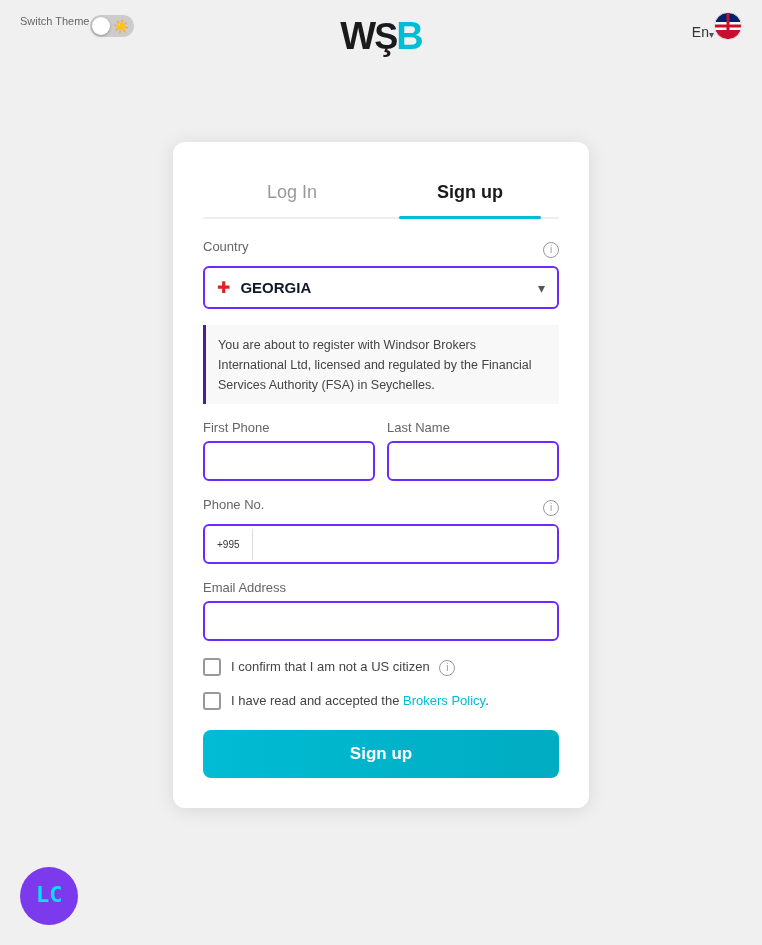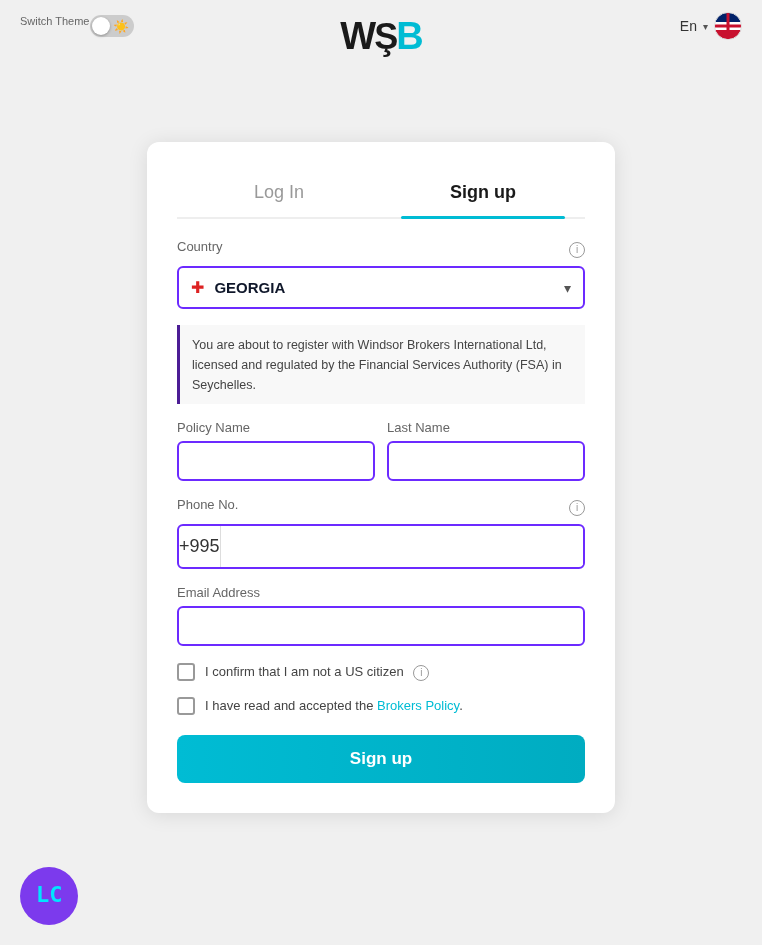--- a/index.html
+++ b/index.html
@@ -69,43 +69,43 @@
       letter-spacing: -1px;
       display: flex;
       align-items: center;
     }
     .logo-w { color: #1a1a1a; }
     .logo-b { color: #00bcd4; }
 
     
     .lang-area {
       display: flex;
-      align-items: center;
-      gap: 6px;
+      align-items: flex-end;
+      gap: 0;
       cursor: pointer;
     }
     .lang-text {
       font-size: 14px;
       color: #333;
     }
     .flag-circle {
       width: 28px;
       height: 28px;
       border-radius: 50%;
       background: linear-gradient(135deg, #012169 33%, #fff 33%, #fff 66%, #c8102e 66%);
       position: relative;
       overflow: hidden;
       border: 1px solid #ddd;
     }
 
     
     .card {
       background: white;
       border-radius: 12px;
-      width: 468px;
+      width: 416px;
       margin: 90px auto 0;
       padding: 30px 30px 30px;
       box-shadow: 0 2px 20px rgba(0,0,0,0.1);
     }
 
     
     .tabs {
       display: flex;
       margin-bottom: 20px;
       border-bottom: 2px solid #eee;
@@ -238,22 +238,22 @@
 
     
     .phone-wrapper {
       display: flex;
       align-items: center;
       border: 2px solid #6c2aff;
       border-radius: 6px;
       overflow: hidden;
     }
     .phone-prefix {
-      padding: 10px 0;
-      font-size: 18px;
+      padding: 10px 12px;
+      font-size: 10px;
       color: #333;
       border-right: 1px solid #ddd;
       white-space: nowrap;
     }
     .phone-input {
       border: none;
       outline: none;
       padding: 10px 12px;
       font-size: 14px;
       flex: 1;
@@ -394,21 +394,21 @@
   </div>
 
   
   <div class="notice-box">
     <span class="notice-text">You are about to register with Windsor Brokers International Ltd, licensed and regulated by the Financial Services Authority (FSA) in Seychelles.</span>
   </div>
 
   
   <div class="name-row">
     <div class="name-field">
-      <div class="field-label">Policy Name</div>
+      <div class="field-label">First Phone</div>
       <input class="input-box" type="text" style="">
     </div>
     <div class="name-field">
       <div class="field-label">Last Name</div>
       <input class="input-box" type="text" style="">
     </div>
   </div>
 
   
   <div class="field-group">

